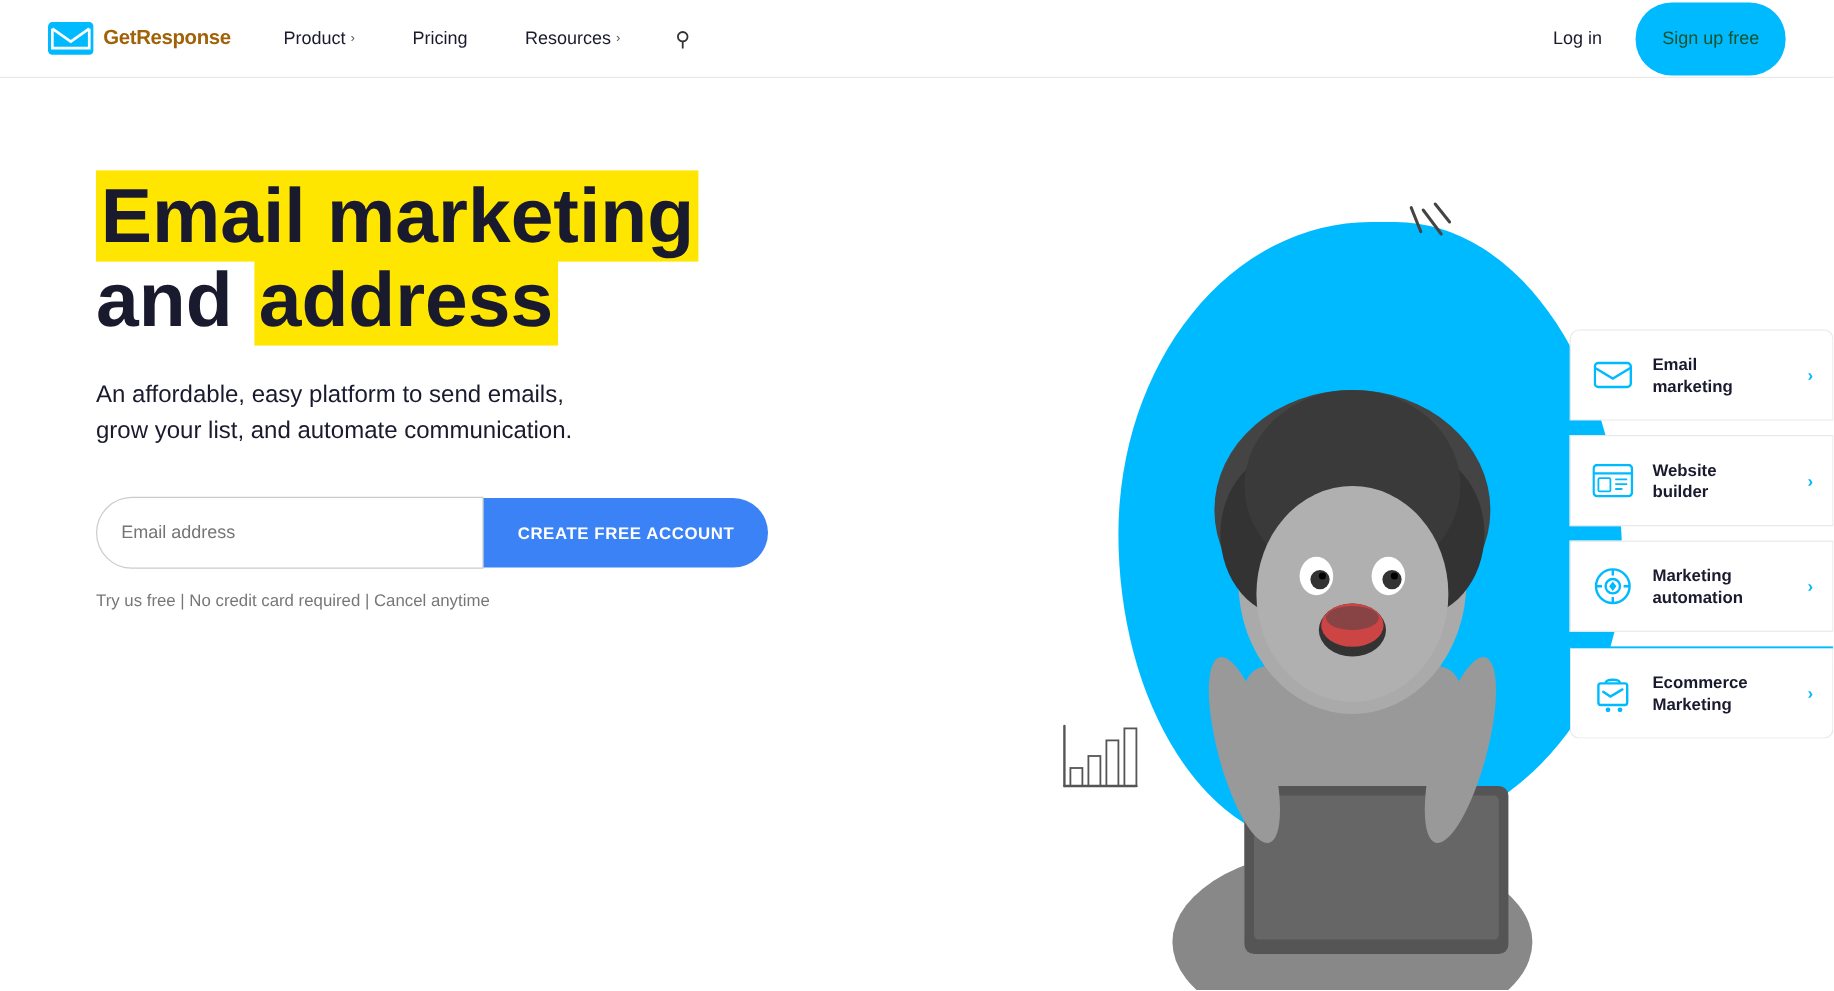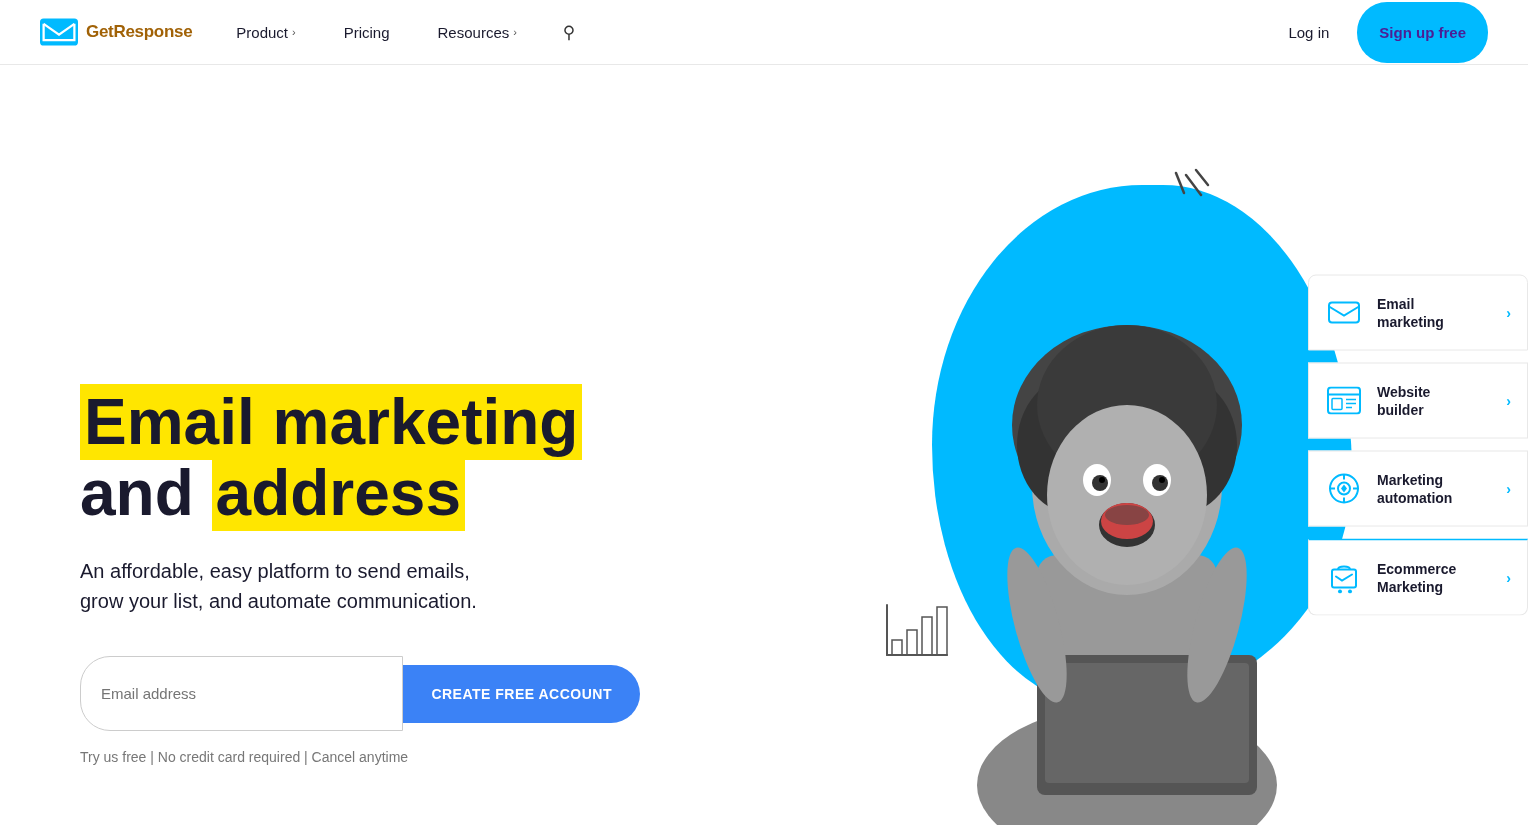--- a/index.html
+++ b/index.html
@@ -69,44 +69,44 @@
     }
     .login-btn {
       font-size: 15px;
       font-weight: 500;
       color: #1a1a2e;
       cursor: pointer;
       padding: 8px 12px;
     }
     .signup-btn {
       background: #00baff;
-      color: #4c1d95;
+      color: #14532d;
       font-size: 15px;
-      font-weight: 700;
+      font-weight: 400;
       padding: 22px 22px;
       border-radius: 30px;
       cursor: pointer;
       border: none;
       white-space: nowrap;
     }
 
     
     .hero {
       display: flex;
       min-height: 760px;
       position: relative;
       overflow: hidden;
       background: #fff;
     }
     .hero-left {
       flex: 0 0 55%;
       padding: 80px 0 60px 80px;
       display: flex;
       flex-direction: column;
-      justify-content: flex-end;
+      justify-content: flex-start;
       z-index: 2;
     }
     .hero-headline {
       font-size: 64px;
       font-weight: 900;
       line-height: 1.05;
       color: #1a1a2e;
       margin-bottom: 28px;
       max-width: 680px;
     }
@@ -126,21 +126,21 @@
     }
     .cta-row {
       display: flex;
       align-items: center;
       gap: 0;
       max-width: 560px;
       margin-bottom: 18px;
     }
     .email-input {
       flex: 1;
-      height: 75px;
+      height: 60px;
       padding: 0 20px;
       font-size: 15px;
       color: #999;
       border: 1.5px solid #ccc;
       border-radius: 30px 0 0 30px;
       outline: none;
       background: #fff;
     }
     .cta-btn {
       height: 58px;

